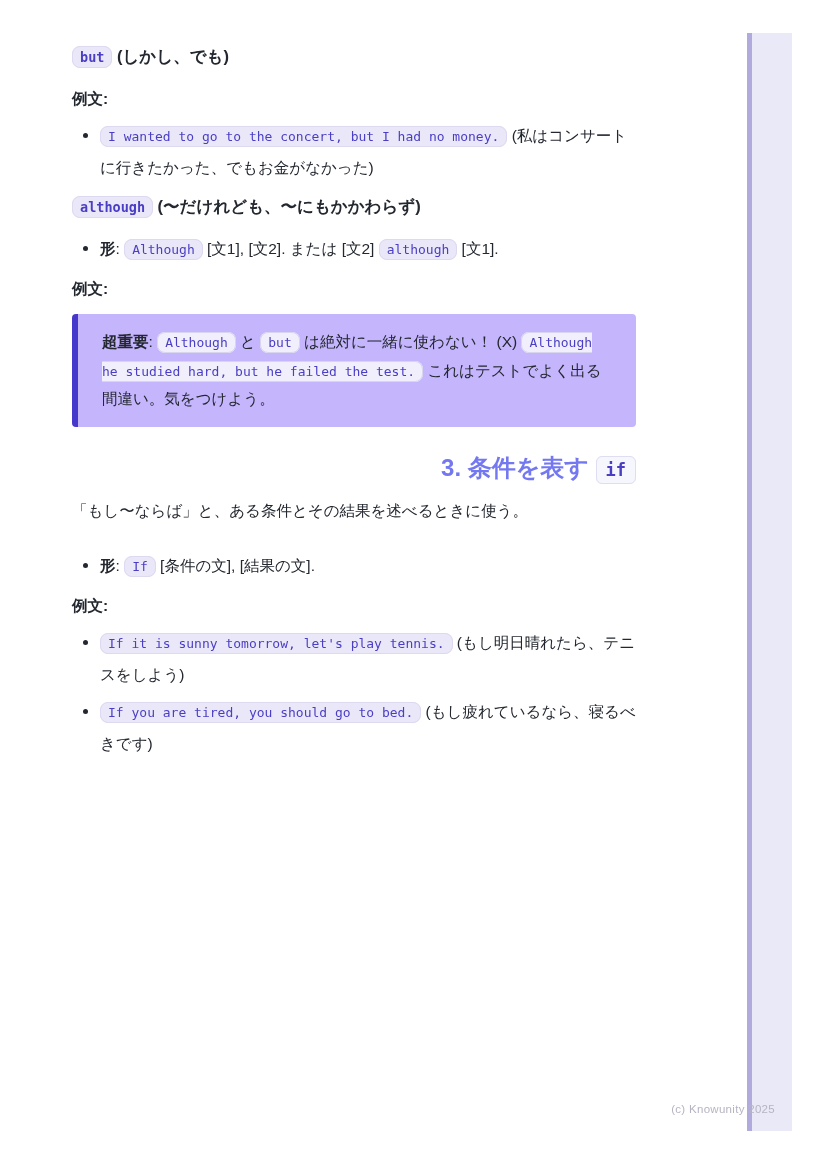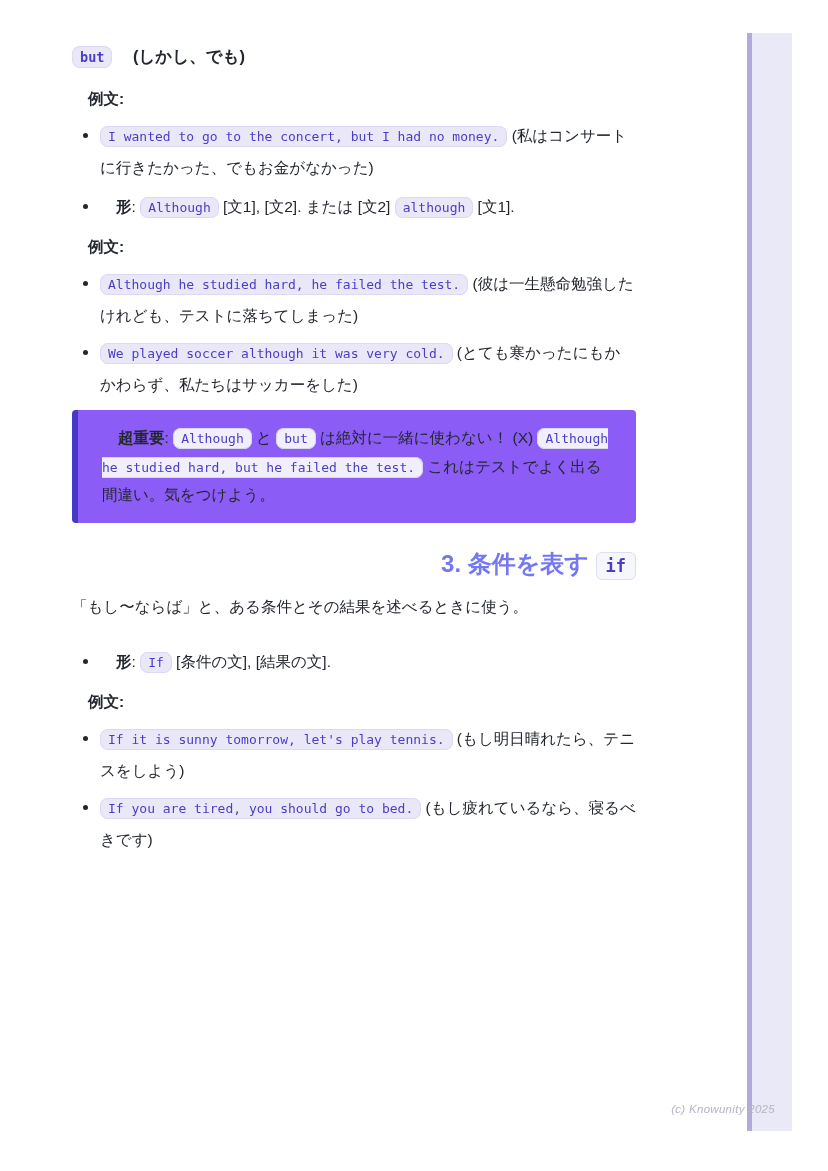--- a/index.html
+++ b/index.html
@@ -23,54 +23,51 @@
   .badge{
     font-family:"DejaVu Sans Mono","Liberation Mono",monospace;
     font-size:13px;color:#4a3ec5;background:#eae8f8;
     border:1px solid #dcd9f0;border-radius:8px;padding:2px 7px;
   }
   h4 .badge{font-size:13.5px;}
   h2 .badge{font-size:17px;padding:3px 9px;background:#f6f6fd;border-color:#deddf2;border-radius:6px;}
   .callout .badge{background:#f0effb;border-color:#d8d5ee;}
 
   .callout{
-    background:#8b5cf6;border-left:6px solid #4638cb;border-radius:4px;
+    background:#c4b5fd;border-left:6px solid #4638cb;border-radius:4px;
     padding:14px 24px;margin:10px 0 26px;line-height:27.5px;
   }
   .callout p{margin:0;}
   .callout.tall{padding-bottom:46px;letter-spacing:2px;text-align:justify;}
 
-  strong{font-weight:700;margin-left:16px;}
+  strong{font-weight:700;}
 
   .side-strip{
     position:absolute;left:747px;top:33px;width:40px;height:1098px;
     background:#eae9f8;border-left:5px solid #b1abdd;
   }
   .watermark{
     position:absolute;right:53px;top:1102px;z-index:5;
-    font-size:11.5px;line-height:15px;color:#b6b4c2;letter-spacing:0.3px;font-style:italic;
+    font-size:11.5px;line-height:15px;color:#b6b4c2;letter-spacing:0.3px;
   }
 </style>
 </head>
 <body>
 
 <main class="content">
     <h4><code class="badge">but</code><strong> (しかし、でも)</strong></h4>
     <p class="label"><strong>例文:</strong></p>
     <ul>
       <li><code class="badge">I wanted to go to the concert, but I had no money.</code><span> (私はコンサートに行きたかった、でもお金がなかった)</span></li>
     </ul>
+    <h4><code class="badge">although</code><strong> (〜だけれども、〜にもかかわらず)</strong></h4>
     <ul>
       <li><strong>形</strong><span>: </span><code class="badge">Although</code><span> [文1], [文2]. または [文2] </span><code class="badge">although</code><span> [文1].</span></li>
     </ul>
     <p class="label"><strong>例文:</strong></p>
-    <ul>
-      <li><code class="badge">Although he studied hard, he failed the test.</code><span> (彼は一生懸命勉強したけれども、テストに落ちてしまった)</span></li>
-      <li><code class="badge">We played soccer although it was very cold.</code><span> (とても寒かったにもかかわらず、私たちはサッカーをした)</span></li>
-    </ul>
     <div class="callout">
       <p><strong>超重要</strong><span>: </span><code class="badge">Although</code><span> と </span><code class="badge">but</code><span> は絶対に一緒に使わない！ (X) </span><code class="badge">Although he studied hard, but he failed the test.</code><span> これはテストでよく出る間違い。気をつけよう。</span></p>
     </div>
     <h2><span>3. 条件を表す </span><code class="badge">if</code></h2>
     <p><span>「もし〜ならば」と、ある条件とその結果を述べるときに使う。</span></p>
     <ul>
       <li><strong>形</strong><span>: </span><code class="badge">If</code><span> [条件の文], [結果の文].</span></li>
     </ul>
     <p class="label"><strong>例文:</strong></p>
     <ul>

